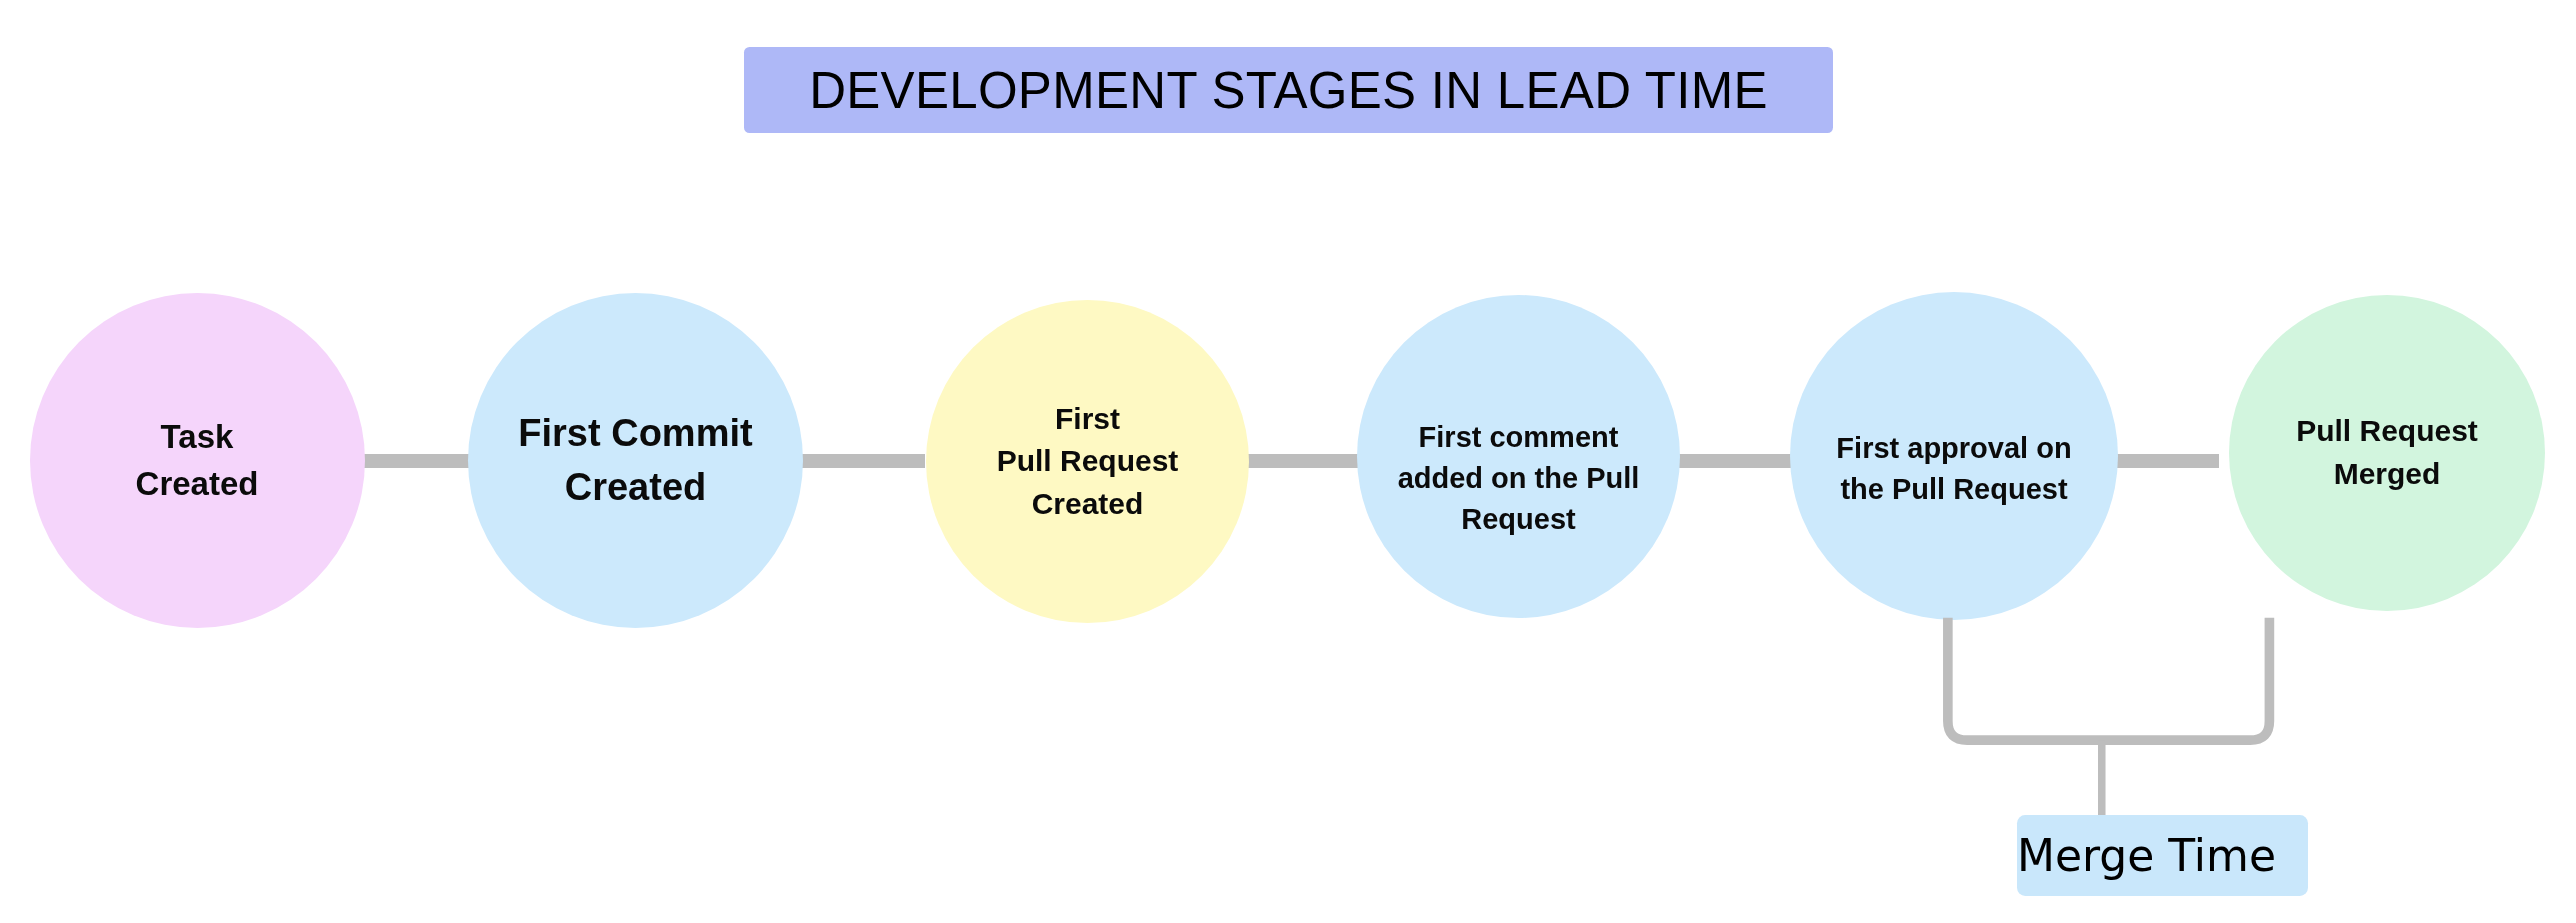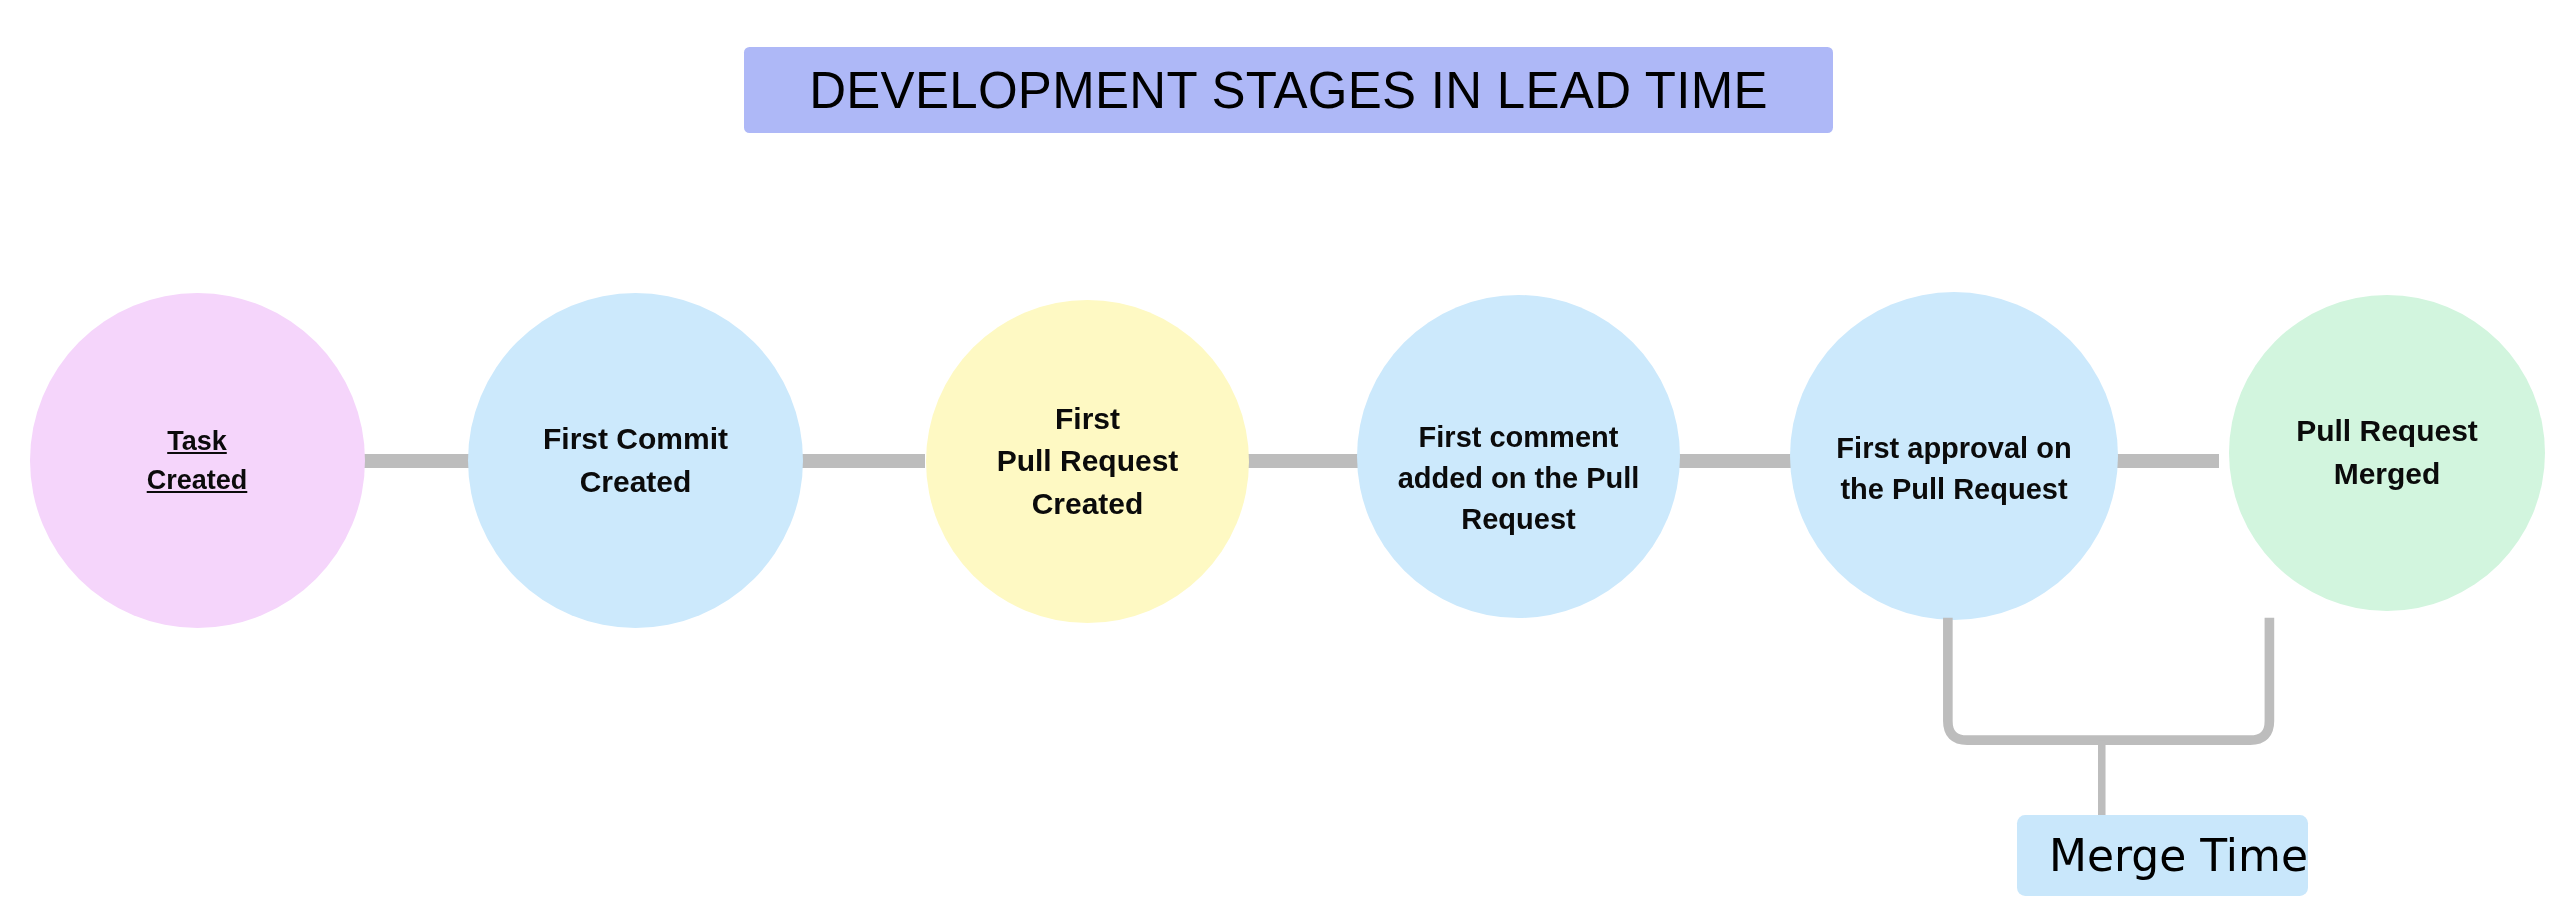--- a/index.html
+++ b/index.html
@@ -85,21 +85,21 @@
   #merge-time-box {
     position: absolute;
     left: 2017px;
     top: 815px;
     width: 291px;
     height: 81px;
     background: #C9E7FB;
     border-radius: 8.2px;
     display: flex;
     align-items: center;
-    justify-content: flex-end;
+    justify-content: flex-start;
     box-sizing: border-box;
   }
   #merge-time-label {
     font-family: "DejaVu Sans", sans-serif;
     font-size: 44px;
     font-weight: 400;
     color: #000000;
     line-height: 1;
     white-space: nowrap;
   }
@@ -113,26 +113,26 @@
     <span id="title-text">DEVELOPMENT STAGES IN LEAD TIME</span>
   </div>
 
   <div class="connector" style="left:354px;  top:454px; width:127px;"></div>
   <div class="connector" style="left:798px; top:454px; width:127px;"></div>
   <div class="connector" style="left:1241px; top:454px; width:124px;"></div>
   <div class="connector" style="left:1676px; top:454px; width:124px;"></div>
   <div class="connector" style="left:2116px; top:454px; width:103px;"></div>
 
   <div class="stage-node" style="left:29.5px; top:293px; width:335px; height:335px; background:#F5D5FB;">
-    <span class="stage-label" style="font-size:27px;text-decoration:underline;">Task
+    <span class="stage-label" style="font-size:33px;">Task
 Created</span>
   </div>
 
   <div class="stage-node" style="left:468px; top:293px; width:335px; height:335px; background:#CCE9FC;">
-    <span class="stage-label" style="font-size:30px;">First Commit
+    <span class="stage-label" style="font-size:38px;">First Commit
 Created</span>
   </div>
 
   <div class="stage-node" style="left:926px; top:300px; width:323px; height:323px; background:#fef9c3;">
     <span class="stage-label" style="font-size:30px;">First
 Pull Request
 Created</span>
   </div>
 
   <div class="stage-node" style="left:1357px; top:295px; width:323px; height:323px; background:#CCE9FC;">

